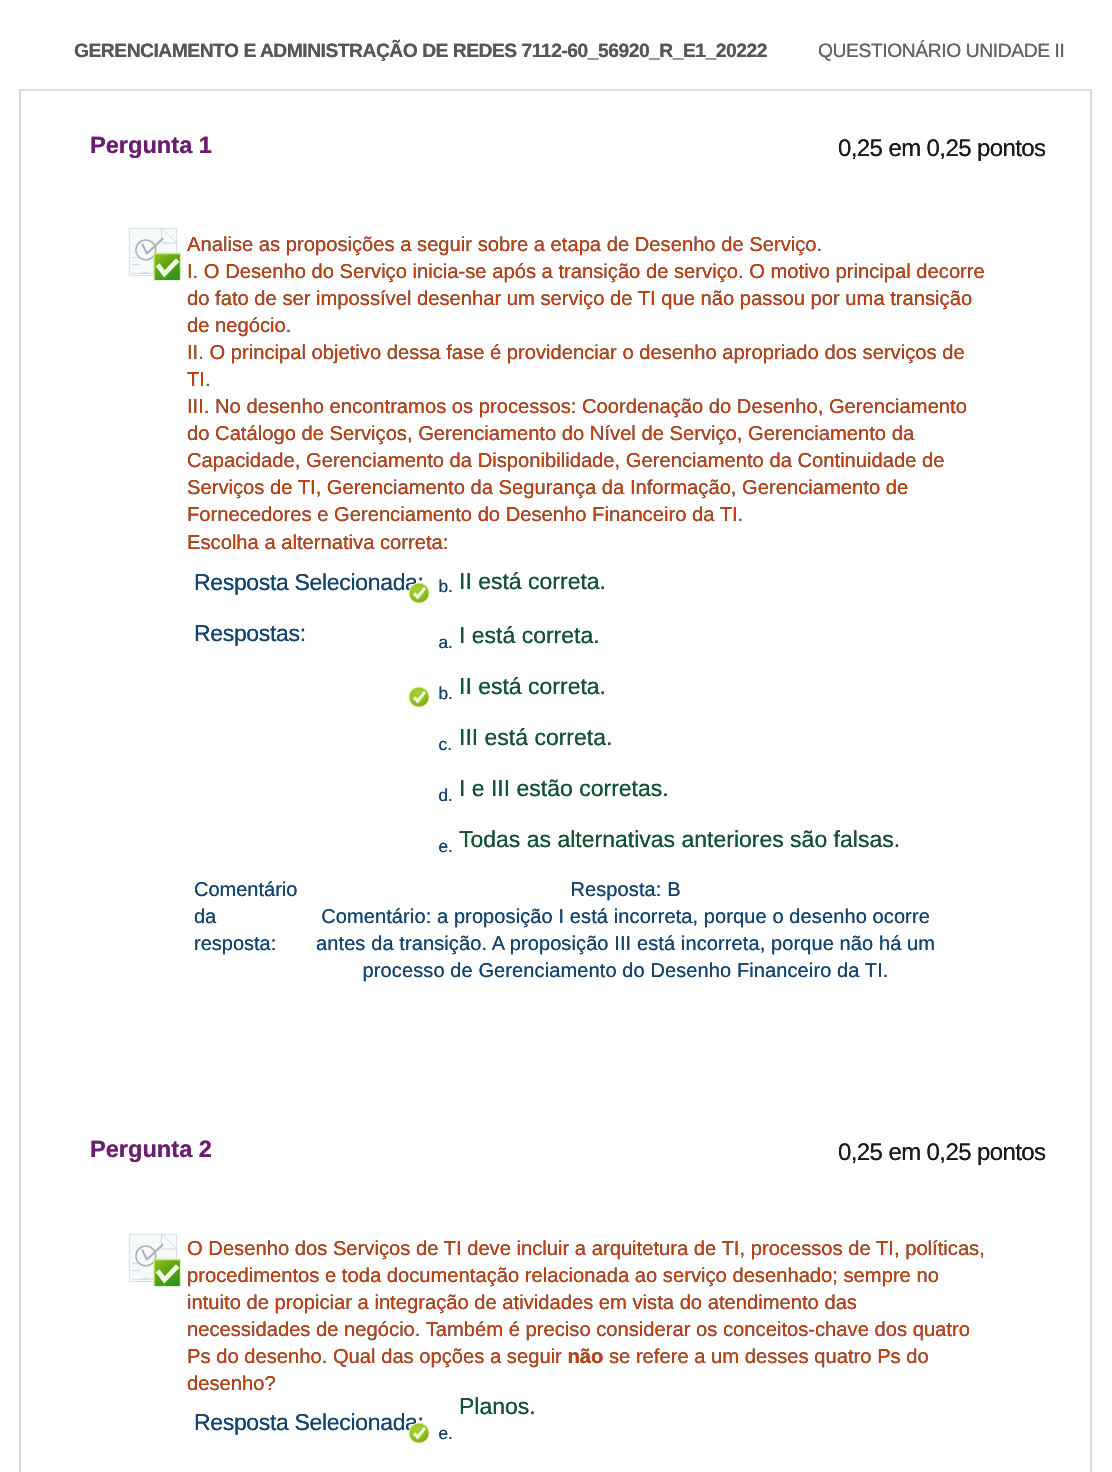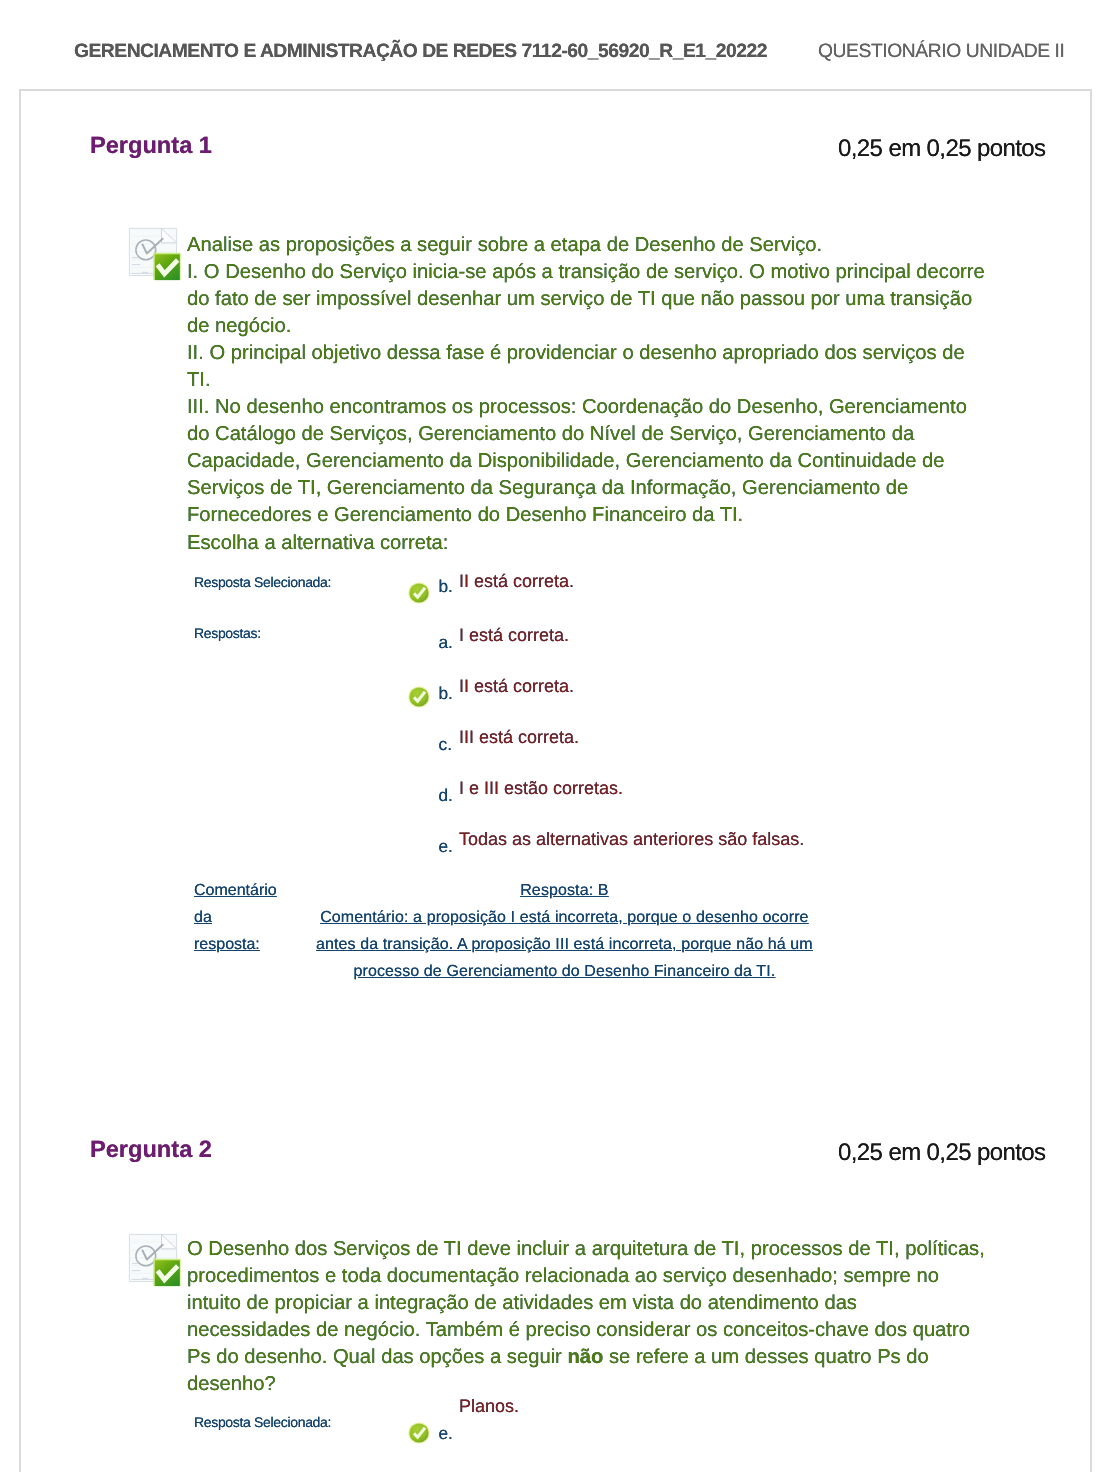--- a/index.html
+++ b/index.html
@@ -16,29 +16,29 @@
        white-space:nowrap;line-height:22px;text-shadow:0 0 0.35px #636363;}
 
   
   .card{position:absolute;left:19px;top:88.6px;width:1073px;height:1390px;box-sizing:border-box;background:#fff;}
   .card-edge{position:absolute;background:#dadada;}
 
   .q-label{position:absolute;font-size:23.6px;font-weight:bold;color:#701a75;white-space:nowrap;line-height:24px;text-shadow:0 0 0.4px #525252;}
   .q-points{position:absolute;font-size:24px;letter-spacing:-0.6px;color:#1a1a1a;white-space:nowrap;line-height:20px;text-shadow:0 0 0.3px #1a1a1a;}
 
   .q-icon{position:absolute;width:56px;height:56px;}
-  .prompt{position:absolute;font-size:20.2px;color:#4d7c0f;line-height:27.05px;white-space:nowrap;transform:translateZ(0);text-shadow:0 0 0.35px #14446e;}
+  .prompt{position:absolute;font-size:20.2px;color:#c2410c;line-height:27.05px;white-space:nowrap;transform:translateZ(0);text-shadow:0 0 0.35px #14446e;}
   .prompt div{height:27.05px;}
 
-  .ans-label{position:absolute;font-size:14px;color:#14446e;white-space:nowrap;line-height:22px;letter-spacing:-0.33px;text-shadow:0 0 0.35px #14446e;}
+  .ans-label{position:absolute;font-size:23px;color:#14446e;white-space:nowrap;line-height:22px;letter-spacing:-0.33px;text-shadow:0 0 0.35px #14446e;}
   .ans-letter{position:absolute;font-size:17.3px;color:#14446e;white-space:nowrap;line-height:19px;text-shadow:0 0 0.35px #14446e;}
-  .ans-text{position:absolute;font-size:18px;color:#7f1d1d;white-space:nowrap;line-height:22px;text-shadow:0 0 0.35px #14446e;}
+  .ans-text{position:absolute;font-size:23px;color:#14532d;white-space:nowrap;line-height:22px;text-shadow:0 0 0.35px #14446e;}
   .ck{position:absolute;width:22px;height:22px;}
   .ans-row{position:static;}
-  .cmt{position:absolute;font-size:16px;color:#14446e;line-height:27.05px;white-space:nowrap;text-shadow:0 0 0.35px #14446e;text-decoration:underline;}
+  .cmt{position:absolute;font-size:20px;color:#14446e;line-height:27.05px;white-space:nowrap;text-shadow:0 0 0.35px #14446e;}
   .cmt-body-col{letter-spacing:0.11px;text-align:center;}
   .cmt div{height:27.05px;}
   b.em{font-weight:bold;text-decoration-color:#1c72c4;text-underline-offset:2.5px;text-decoration-thickness:2px;margin-top:48px;}
 </style>
 </head>
 <body>
 
 <div id="root">
 
   <div class="page-header">

